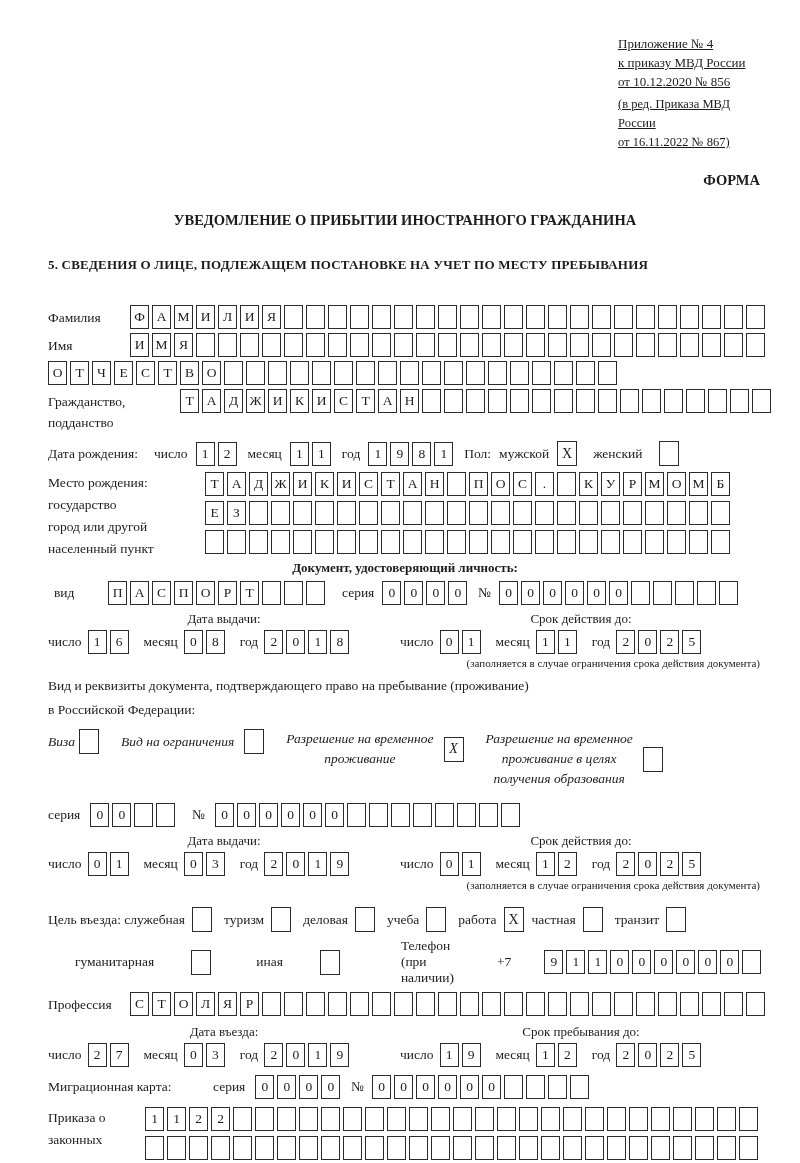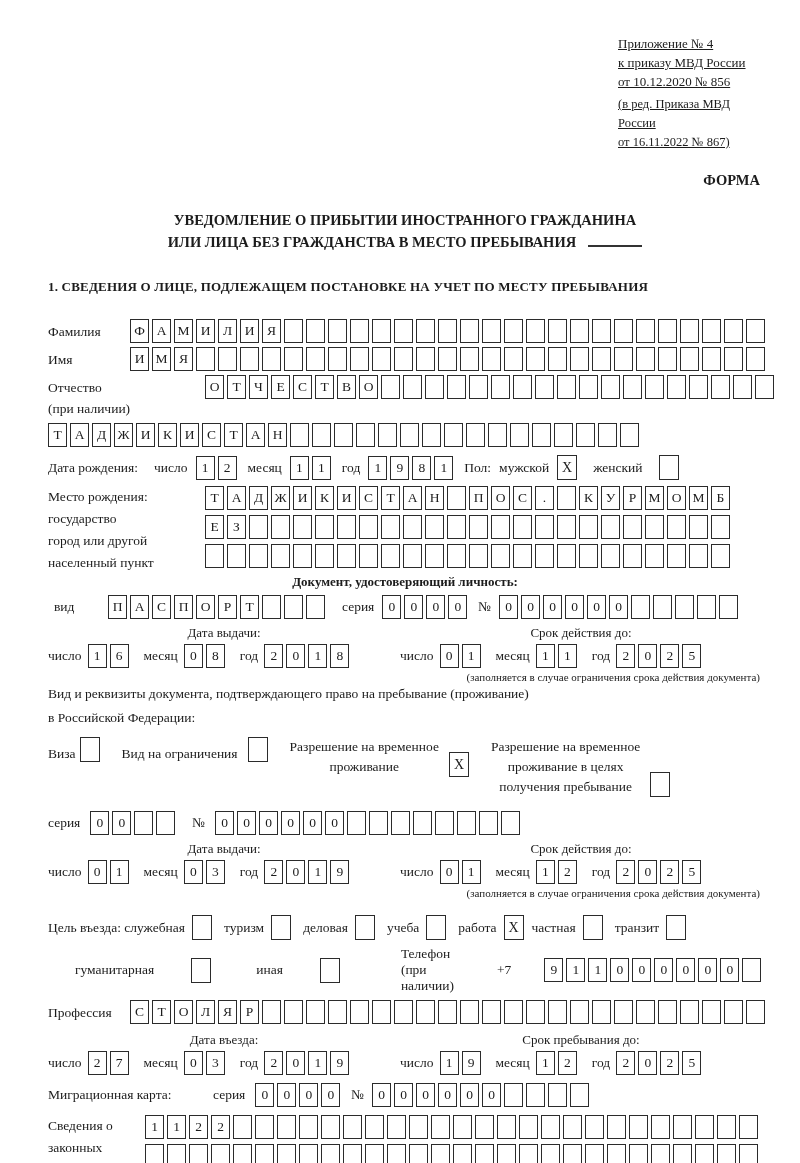--- a/index.html
+++ b/index.html
@@ -62,25 +62,25 @@
   .dates-block { display: flex; margin-top: 6px; }
   .dates-col { }
   .dates-col.left { width: 352px; }
   .dates-col.right { flex: 1; }
   .dates-title { text-align: center; font-size: 13px; margin-bottom: 3px; }
   .dates-row { display: flex; align-items: center; font-size: 13.5px; }
   .dates-row .cells { margin-left: 6px; }
   .dates-row .dl { margin-left: 12px; }
   .dates-note { font-size: 11px; margin-top: 3px; text-align: right; padding-right: 2px; }
 
-  .plain { font-size: 13.5px; line-height: 22px; }
+  .plain { font-size: 13.5px; line-height: 22px; margin-top: 6px; }
 
   
   .permits { display: flex; align-items: flex-start; margin-top: 8px; font-size: 13.5px; }
-  .permits .item { display: flex; align-items: flex-end; }
+  .permits .item { display: flex; align-items: center; font-style: italic; }
   .permits .ml { margin-left: 22px; }
   .permits .cbox { margin-left: 10px; margin-top: 0; }
   .permits .stack { text-align: center; line-height: 20px; }
 
   
   .purpose { display: flex; align-items: center; margin-top: 16px; font-size: 13.5px; flex-wrap: nowrap; }
   .purpose .cbox { margin-left: 7px; margin-right: 12px; }
   .purpose .cbox.tight { margin-right: 8px; }
 
   .phone-row { display: flex; align-items: center; margin-top: 6px; font-size: 13.5px; gap: 27px; }
@@ -107,26 +107,25 @@
     <div>от 10.12.2020 № 856</div>
     <div class="sub">
       <div>(в ред. Приказа МВД России</div>
       <div>от 16.11.2022 № 867)</div>
     </div>
   </div>
   <div class="forma">ФОРМА</div>
 
   <div class="title">
     <div>УВЕДОМЛЕНИЕ О ПРИБЫТИИ ИНОСТРАННОГО ГРАЖДАНИНА</div>
-    <div><span>ИЛИ ЛИЦА БЕЗ ГРАЖДАНСТВА В МЕСТО ПРЕБЫВАНИЯ</span><span class="uline"></span></div>
-  </div>
-
-  <div class="sec-title">1. СВЕДЕНИЯ О ЛИЦЕ, ПОДЛЕЖАЩЕМ ПОСТАНОВКЕ НА УЧЕТ ПО МЕСТУ ПРЕБЫВАНИЯ</div>
-
-  <div class="frow" style="margin-top:24px">
+  </div>
+
+  <div class="sec-title">5. СВЕДЕНИЯ О ЛИЦЕ, ПОДЛЕЖАЩЕМ ПОСТАНОВКЕ НА УЧЕТ ПО МЕСТУ ПРЕБЫВАНИЯ</div>
+
+  <div class="frow" style="margin-top:32px">
     <div class="lbl w82">Фамилия</div>
     <div class="cells">
         <span class="cell">Ф</span>
         <span class="cell">А</span>
         <span class="cell">М</span>
         <span class="cell">И</span>
         <span class="cell">Л</span>
         <span class="cell">И</span>
         <span class="cell">Я</span>
         <span class="cell"></span>
@@ -183,24 +182,20 @@
         <span class="cell"></span>
         <span class="cell"></span>
         <span class="cell"></span>
         <span class="cell"></span>
         <span class="cell"></span>
         <span class="cell"></span>
       </div>
   </div>
 
   <div class="frow two-line">
-    <div class="lbl w157">
-      <div>Отчество</div>
-      <div>(при наличии)</div>
-    </div>
     <div class="cells">
         <span class="cell">О</span>
         <span class="cell">Т</span>
         <span class="cell">Ч</span>
         <span class="cell">Е</span>
         <span class="cell">С</span>
         <span class="cell">Т</span>
         <span class="cell">В</span>
         <span class="cell">О</span>
         <span class="cell"></span>
@@ -218,20 +213,24 @@
         <span class="cell"></span>
         <span class="cell"></span>
         <span class="cell"></span>
         <span class="cell"></span>
         <span class="cell"></span>
         <span class="cell"></span>
       </div>
   </div>
 
   <div class="frow two-line">
+    <div class="lbl w132">
+      <div>Гражданство,</div>
+      <div>подданство</div>
+    </div>
     <div class="cells">
         <span class="cell">Т</span>
         <span class="cell">А</span>
         <span class="cell">Д</span>
         <span class="cell">Ж</span>
         <span class="cell">И</span>
         <span class="cell">К</span>
         <span class="cell">И</span>
         <span class="cell">С</span>
         <span class="cell">Т</span>
@@ -473,21 +472,21 @@
       <span class="stack">
         <span>Разрешение на временное</span><br>
         <span>проживание</span>
       </span>
       <span class="cbox">X</span>
     </div>
     <div class="item ml">
       <span class="stack">
         <span>Разрешение на временное</span><br>
         <span>проживание в целях</span><br>
-        <span>получения пребывание</span>
+        <span>получения образования</span>
       </span>
       <span class="cbox"></span>
     </div>
   </div>
 
   <div class="iddoc" style="margin-top:14px">
     <span style="margin-right:10px">серия</span>
     <span class="cells">
         <span class="cell">0</span>
         <span class="cell">0</span>
@@ -702,21 +701,21 @@
         <span class="cell">0</span>
         <span class="cell"></span>
         <span class="cell"></span>
         <span class="cell"></span>
         <span class="cell"></span>
       </span>
   </div>
 
   <div class="legal">
     <div class="legal-labels">
-      <div>Сведения о</div>
+      <div>Приказа о</div>
       <div>законных</div>
 
     </div>
     <div class="legal-cells">
       <div class="cells">
           <span class="cell">1</span>
           <span class="cell">1</span>
           <span class="cell">2</span>
           <span class="cell">2</span>
           <span class="cell"></span>

